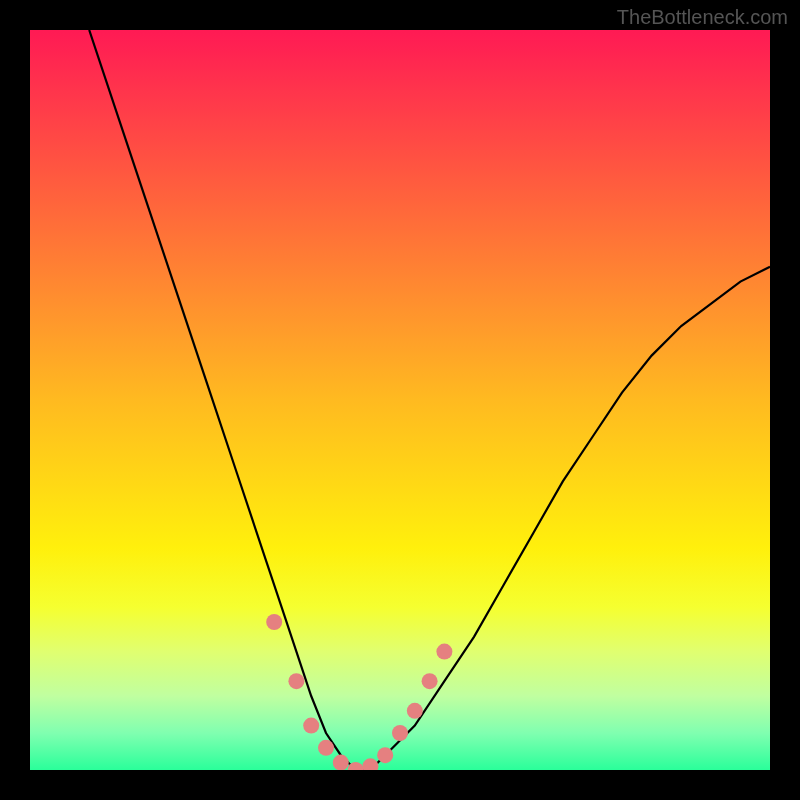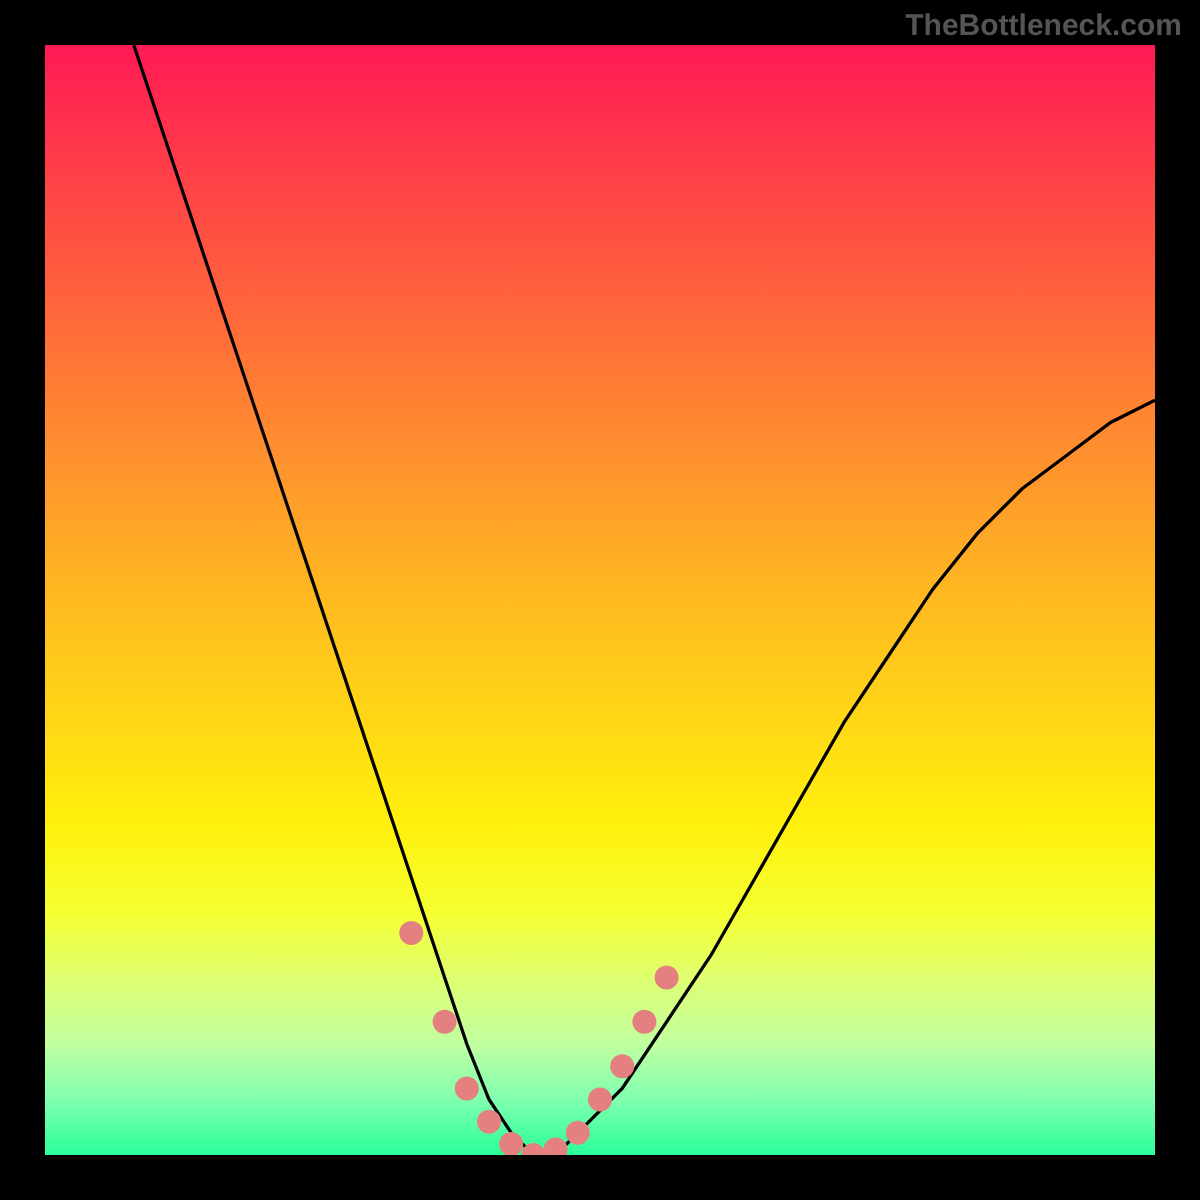--- a/index.html
+++ b/index.html
@@ -11,21 +11,21 @@
     position: relative;
     overflow: hidden;
     font-family: Arial, sans-serif;
   }
   .watermark {
     position: absolute;
     top: 6px;
     right: 12px;
     color: #555;
     font-size: 20px;
-    font-weight: 700;
+    font-weight: 400;
     z-index: 10;
   }
   .plot-area {
     position: absolute;
     left: 30px;
     top: 30px;
     width: 740px;
     height: 740px;
     overflow: hidden;
   }

